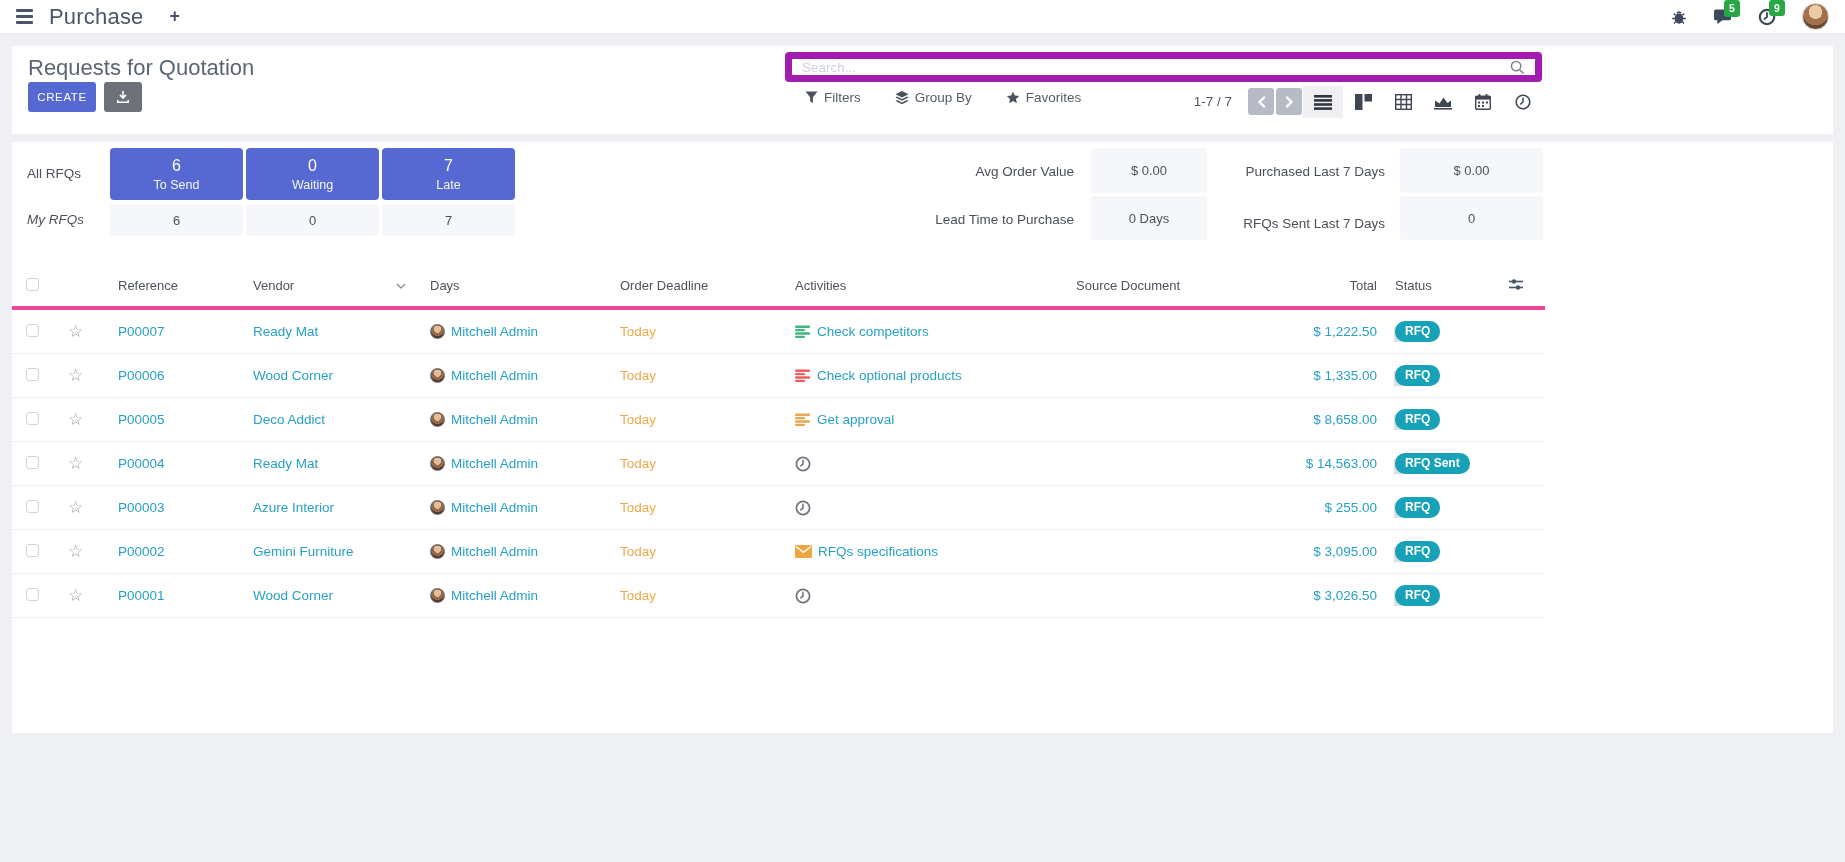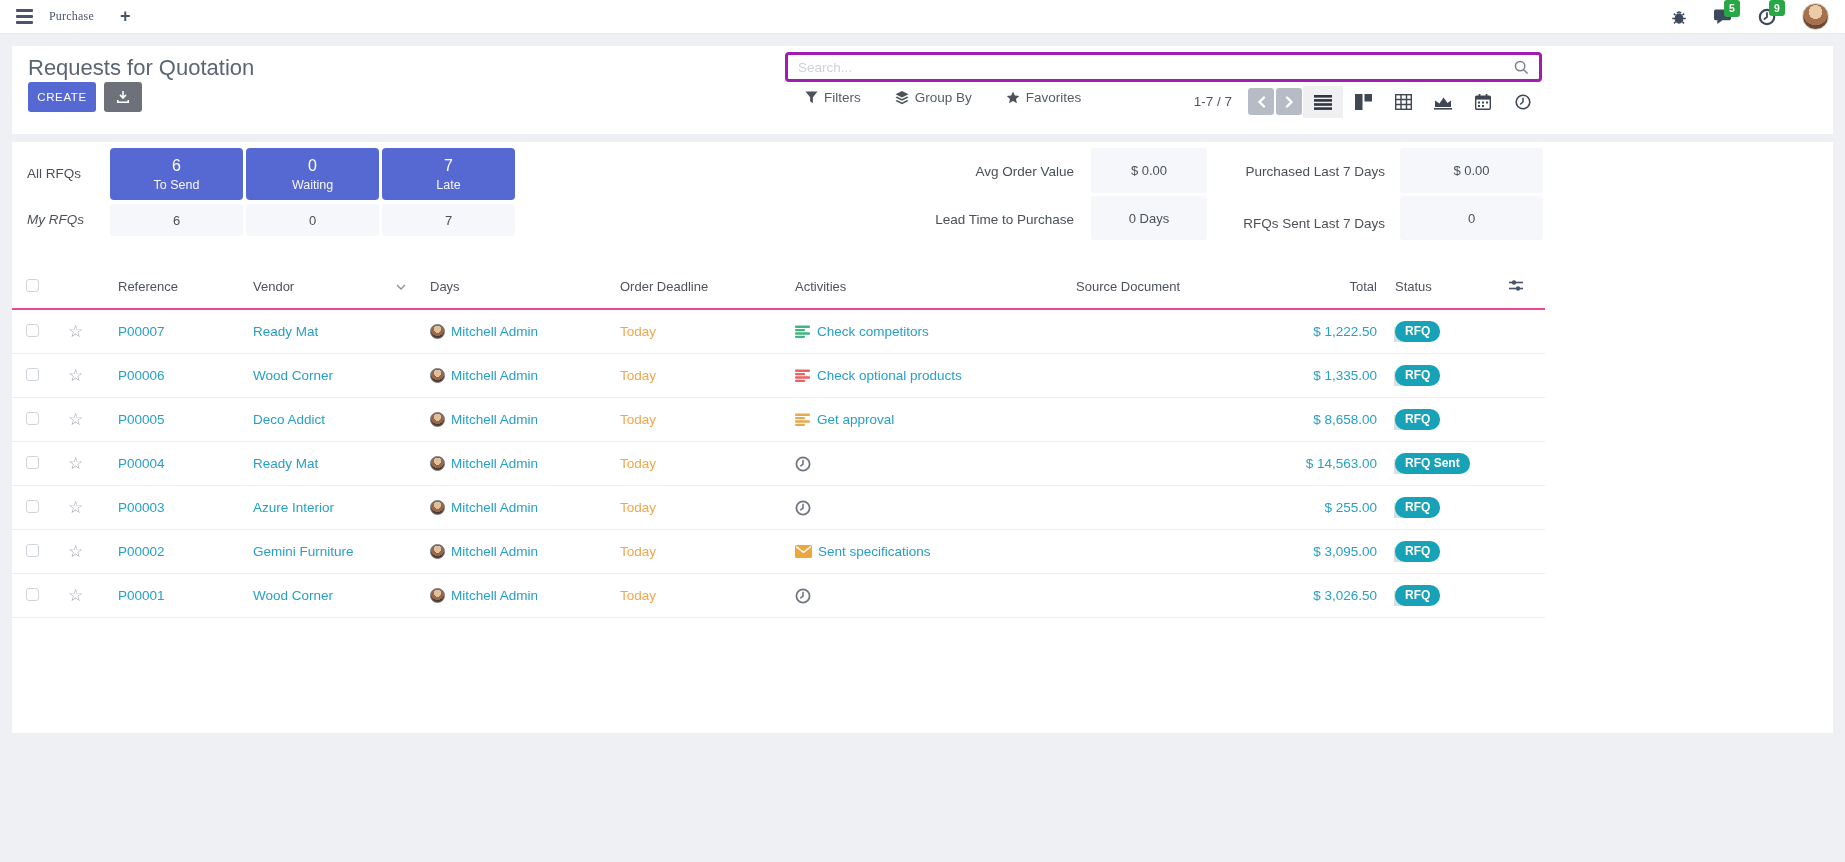--- a/index.html
+++ b/index.html
@@ -13,21 +13,21 @@
   }
   
   .navbar {
     position:absolute; top:0; left:0; right:0; height:34px;
     background:#fff; border-bottom:1px solid #e7e9ee;
     display:flex; align-items:center; padding:0 16px; z-index:10;
   }
   .nav-left { display:flex; align-items:center; gap:16px; }
   .hamburger { display:flex; flex-direction:column; gap:3px; cursor:pointer; }
   .hamburger span { display:block; width:17px; height:3px; background:#4a5568; border-radius:1px; }
-  .app-name { font-size:12px; font-weight:500; color:#4a5468; letter-spacing:.2px;font-family:Liberation Serif, serif; }
+  .app-name { font-size:22px; font-weight:500; color:#4a5468; letter-spacing:.2px; }
   .plus-btn { font-size:18px; font-weight:600; color:#4a5468; margin-left:10px; cursor:pointer; }
   .nav-right { margin-left:auto; display:flex; align-items:center; gap:26px; }
   .nav-icon { position:relative; color:#3d4a5e; display:flex; align-items:center; cursor:pointer; }
   .nav-badge {
     position:absolute; top:-8px; left:11px;
     background:var(--badge-green,#28a745); color:#fff;
     font-size:10.5px; font-weight:bold; line-height:1;
     padding:3px 5px; border-radius:3px; min-width:16px; text-align:center;
   }
   .avatar {
@@ -49,21 +49,21 @@
     font-family:"Liberation Sans", sans-serif;
   }
   .btn-download {
     position:absolute; left:92px; top:36px; width:38px; height:30px;
     background:#6d7179; border:none; border-radius:3px; cursor:pointer;
     display:flex; align-items:center; justify-content:center;
   }
   
   .search-box {
     position:absolute; left:773px; top:6px; width:757px; height:30px;
-    border:3px solid #a21caf; border-radius:4px; background:#fff;
+    border:7px solid #a21caf; border-radius:4px; background:#fff;
     display:flex; align-items:center;
   }
   .search-box input {
     flex:1; border:none; outline:none; padding:0 10px; font-size:13.5px;
     font-family:"Liberation Sans", sans-serif; color:#4a515c;
   }
   .search-box input::placeholder { color:#cdd1d9; }
   .search-glass { padding:0 10px 0 4px; display:flex; cursor:pointer; color:#7c828c; }
   
   .filter-bar {
@@ -111,21 +111,21 @@
   .kpi-value { position:absolute; background:#f6f7fa; border-radius:3px;
     display:flex; align-items:center; justify-content:center; font-size:13px; color:#4b5158; }
   .kpi-v1 { left:1079px; width:116px; top:102px; height:45px; }
   .kpi-v3 { left:1079px; width:116px; top:150px; height:44px; }
   .kpi-v2 { left:1388px; width:143px; top:102px; height:45px; }
   .kpi-v4 { left:1388px; width:143px; top:150px; height:44px; }
   
   .rfq-table { position:absolute; left:0; top:219px; width:1533px; }
   .thead {
     display:flex; align-items:center; height:45px;
-    border-bottom:2px solid #ec4899; font-size:13px; font-weight:500; color:#4d525c;
+    border-bottom:4px solid #ec4899; font-size:13px; font-weight:500; color:#4d525c;
   }
   .trow {
     display:flex; align-items:center; height:44px;
     border-bottom:1px solid #eceef1; font-size:13.5px; cursor:pointer;
   }
   .tfoot { display:flex; align-items:center; height:40px; font-size:13.5px; }
   .col { flex:none; padding-left:22px; overflow:hidden; white-space:nowrap; }
   .col-check { width:42px; padding-left:14px; }
   .col-star  { width:42px; padding-left:14px; }
   .col-ref   { width:135px; }
@@ -549,21 +549,21 @@
       <span class="link">Mitchell Admin</span>
     </div>
     <div class="col col-deadline today">Today</div>
     <div class="col col-activities">
       <span class="act-icon">
               <svg width="17" height="13" viewBox="0 0 17 13">
                 <rect x="0" y="0" width="17" height="13" rx="1.5" fill="#f0a640"></rect>
                 <path d="M1.2 1.6 L8.5 7.4 L15.8 1.6" fill="none" stroke="#fff" stroke-width="1.4"></path>
               </svg>
             </span>
-      <span class="link">Sent specifications</span>
+      <span class="link">RFQs specifications</span>
     </div>
     <div class="col col-source"></div>
     <div class="col col-total link">$ 3,095.00</div>
     <div class="col col-status">
       <span class="badge">
         <span class="badge-pill">RFQ</span>
       </span>
     </div>
     <div class="col col-settings"></div>
   </div>

